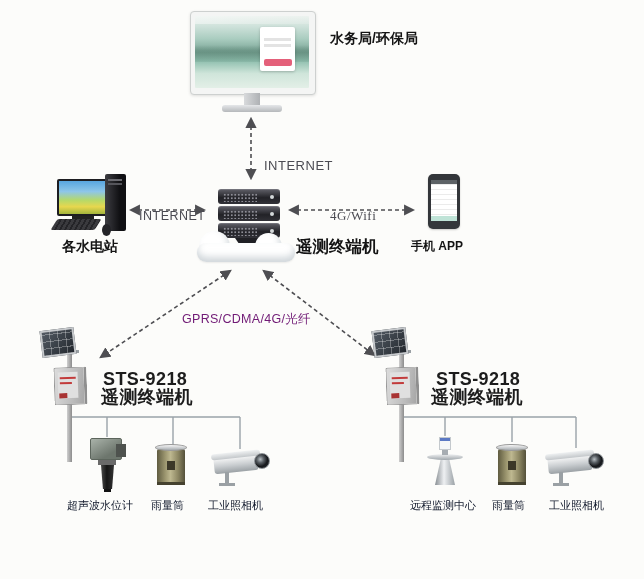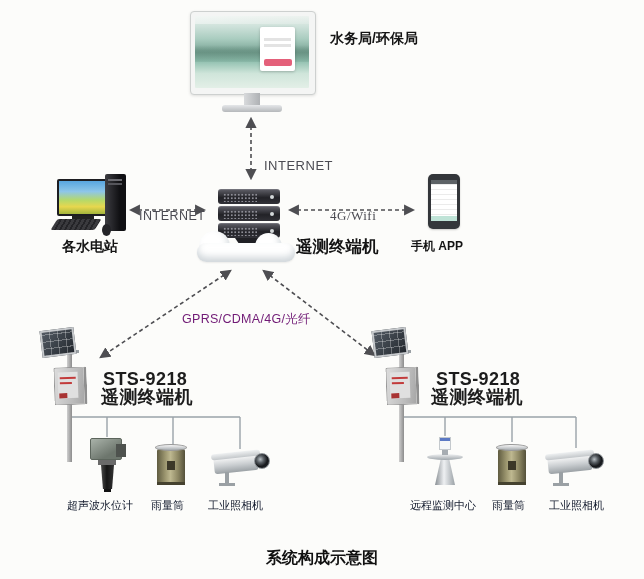--- a/index.html
+++ b/index.html
@@ -248,15 +248,14 @@
   <div class="abs dev" style="left:548px;top:446px;">
     <div class="abs cam-body"></div>
     <div class="abs cam-lens"></div>
     <div class="abs cam-bracket"></div>
     <div class="abs cam-foot"></div>
   </div>
   <div class="abs dev-label" style="left:410px;top:498px;">远程监测中心</div>
   <div class="abs dev-label" style="left:492px;top:498px;">雨量筒</div>
   <div class="abs dev-label" style="left:549px;top:498px;">工业照相机</div>
 
-  <div class="abs diagram-title">系统构成示意图</div>
 
 </div>
 
 </body></html>

